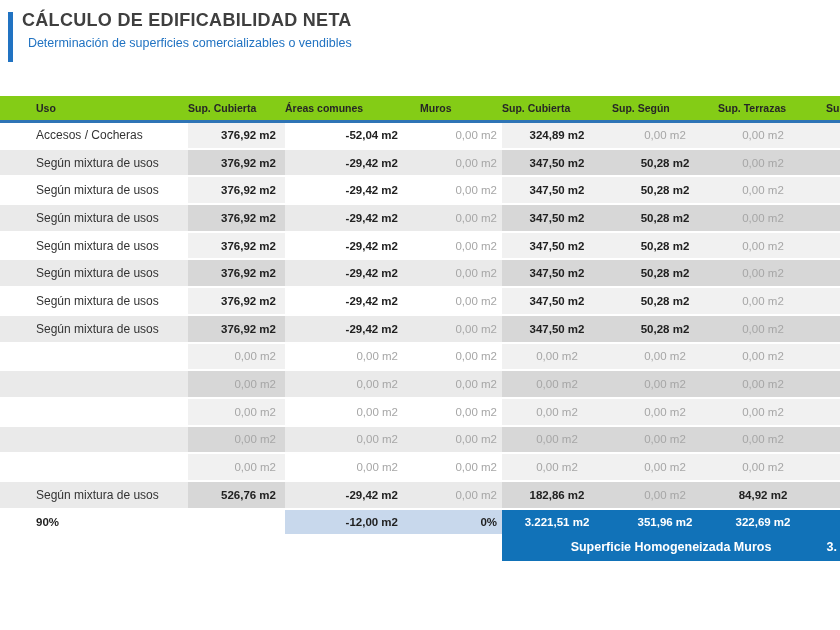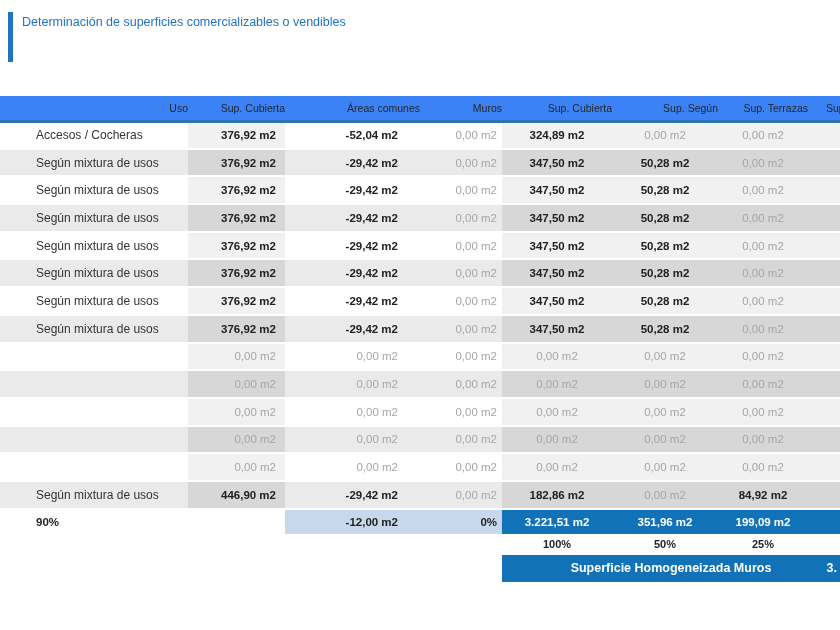--- a/index.html
+++ b/index.html
@@ -13,22 +13,22 @@
   .accent-bar{position:absolute;left:0;top:2px;width:5px;height:50px;background:#2173c2;}
   .page-title{margin:0 0 0 14px;font-size:18px;font-weight:bold;color:#3f3f3f;letter-spacing:.3px;}
   .page-subtitle{margin:5px 0 0 14px;font-size:12.5px;color:#2173c2;text-align:right;}
   
   table.sheet{
     position:absolute;top:96px;left:0;width:840px;
     border-collapse:collapse;table-layout:fixed;
   }
   .sheet th,.sheet td{padding:0;overflow:hidden;white-space:nowrap;box-sizing:border-box;}
   .sheet thead th{
-    background:#3b82f6;height:25px;font-size:10.5px;font-weight:normal;color:#262626;
-    border-bottom:3px solid #2e74b5;text-align:right;
+    background:#84cc16;height:25px;font-size:10.5px;font-weight:bold;color:#262626;
+    border-bottom:3px solid #2e74b5;text-align:left;
   }
   th.h-uso{text-align:left;padding-left:36px;}
   th.h-last{text-align:left;padding-left:18px;}
   
   .data-row td{height:27.7px;font-size:11.5px;border-bottom:2px solid #ffffff;}
   .data-row:nth-child(odd){background:#ffffff;}
   .data-row:nth-child(even){background:#eaeaea;}
   .data-row:nth-child(odd) td.tint{background:#f1f1f1;}
   .data-row:nth-child(even) td.tint{background:#d7d7d7;}
   td.c-uso{font-size:12px;color:#333333;text-align:left;padding-left:36px;}
@@ -55,20 +55,21 @@
     background:#1172b8;color:#ffffff;font-weight:bold;font-size:12.5px;
     text-align:center;position:relative;
   }
   .fvalue{position:absolute;right:3px;top:50%;transform:translateY(-50%);font-size:12.5px;}
 </style>
 </head>
 <body>
 
 <div class="title-wrap">
   <div class="accent-bar"></div>
+  <h1 class="page-title">CÁLCULO DE EDIFICABILIDAD NETA</h1>
   <div class="page-subtitle">Determinación de superficies comercializables o vendibles</div>
 </div>
 
 <table class="sheet">
   <colgroup>
     <col style="width:188px">
       <col style="width:97px">
       <col style="width:135px">
       <col style="width:82px">
     <col style="width:110px">
@@ -214,49 +215,39 @@
         <td class="c-cub tint num zero">0,00 m2</td>
         <td class="c-ac num zero">0,00 m2</td>
         <td class="c-muros num zero">0,00 m2</td>
         <td class="c-cub2 tint ctr zero">0,00 m2</td>
         <td class="c-balcon tint ctr zero">0,00 m2</td>
         <td class="c-terr tint ctr zero">0,00 m2</td>
         <td class="c-last tint"></td>
       </tr>
       <tr class="data-row">
         <td class="c-uso">Según mixtura de usos</td>
-        <td class="c-cub tint num val">446,90 m2</td>
+        <td class="c-cub tint num val">526,76 m2</td>
         <td class="c-ac num val">-29,42 m2</td>
         <td class="c-muros num zero">0,00 m2</td>
         <td class="c-cub2 tint ctr val">182,86 m2</td>
         <td class="c-balcon tint ctr zero">0,00 m2</td>
         <td class="c-terr tint ctr val">84,92 m2</td>
         <td class="c-last tint"></td>
       </tr>
     </tbody>
   <tbody>
     <tr class="total-row">
       <td class="t-uso">90%</td>
       <td class="t-blank"></td>
       <td class="lblue t-ac">-12,00 m2</td>
       <td class="lblue t-muros">0%</td>
       <td class="bar">3.221,51 m2</td>
       <td class="bar">351,96 m2</td>
-      <td class="bar">199,09 m2</td>
+      <td class="bar">322,69 m2</td>
       <td class="bar"></td>
-    </tr>
-    <tr class="pct-row">
-      <td></td>
-      <td></td>
-      <td></td>
-      <td></td>
-      <td>100%</td>
-      <td>50%</td>
-      <td>25%</td>
-      <td></td>
     </tr>
     <tr class="footer-row">
       <td></td>
       <td></td>
       <td></td>
       <td></td>
       <td class="fbar" colspan="4">
         <span>Superficie Homogeneizada Muros</span>
         <span class="fvalue">3.</span>
       </td>

